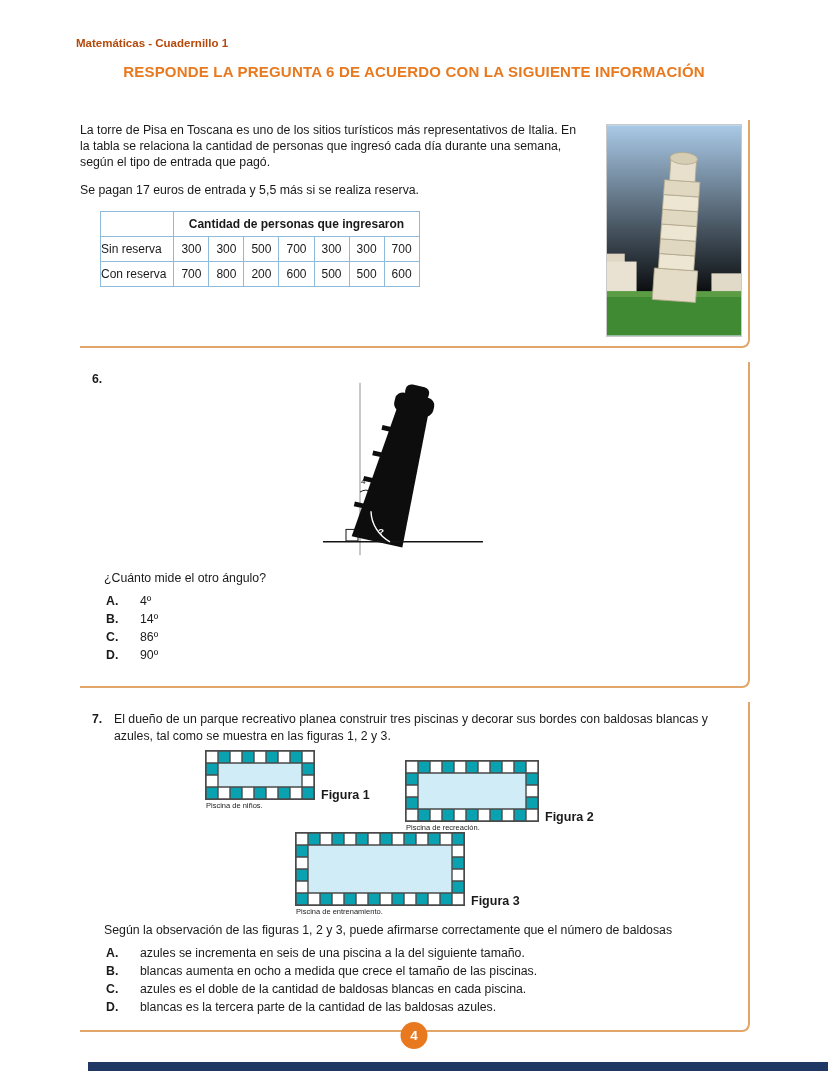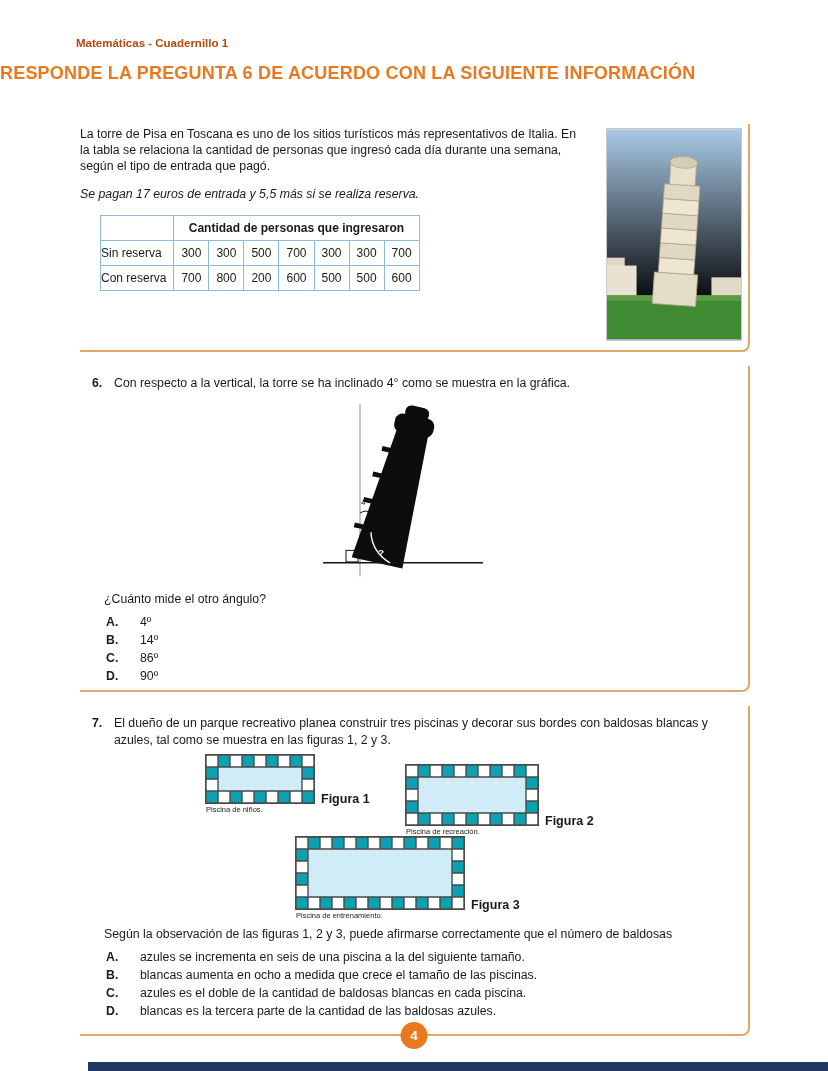--- a/index.html
+++ b/index.html
@@ -2,31 +2,31 @@
 <html style="--header-orange: #B5490B; --title-orange: #E8791E; --frame-orange: #E2A668; --table-border: #8FBBDB; --tile-teal: #0AA2B0; --pool-blue: #CFECF7; --footer-navy: #203864;"><head>
 <meta charset="utf-8">
 <style>
   *{margin:0;padding:0;box-sizing:border-box;}
   html,body{background:#ffffff;}
   .page{position:relative;width:828px;height:1071px;background:#fff;
         font-family:"Liberation Sans",sans-serif;color:#1a1a1a;overflow:hidden;}
 
   .header{padding:36px 0 0 76px;font-size:11.5px;line-height:1.3;font-weight:bold;
           color:var(--header-orange,#B5490B);}
-  .main-title{margin-top:12px;text-align:left;font-size:18px;font-weight:bold;
+  .main-title{margin-top:12px;text-align:center;font-size:15px;font-weight:bold;
           color:var(--title-orange,#E8791E);letter-spacing:.2px;}
 
   .block{position:relative;margin:14px 78px 0 80px;
          border-right:2px solid var(--frame-orange,#E2A668);
          border-bottom:2px solid var(--frame-orange,#E2A668);
          border-bottom-right-radius:8px;overflow:hidden;}
 
   .intro{height:228px;padding:2px 170px 0 0;overflow:visible;margin-top:40px;}
   .para{font-size:12.3px;line-height:1.32;}
-  .pricing{margin-top:11px;font-style:italic;}
+  .pricing{margin-top:11px;}
 
   .data-table{margin:13px 0 0 20px;border-collapse:collapse;font-size:12px;background:#fff;}
   .data-table th,.data-table td{border:1.5px solid var(--table-border,#8FBBDB);
       text-align:center;padding:5px 7px;}
   .title-cell{font-weight:bold;padding:5px 4px;}
   #head-row th{font-weight:bold;padding:6px 6px;}
   .rowhead{width:74px;}
   tbody td{padding:8px 7px;}
   tbody td.rowlabel{text-align:left;padding-left:0;}
 
@@ -135,21 +135,20 @@
           <rect x="55" y="34" width="26" height="22" fill="#E8E0CC"></rect>
           <ellipse cx="68" cy="33" rx="14" ry="6" fill="#D6CDB5"></ellipse>
         </g>
       </svg>
     </div>
   </section>
 
   <section class="block q6">
     <div class="q-line">
       <span class="q-num">6.</span>
-      <span class="q-text">Con respecto a la vertical, la torre se ha inclinado 4° como se muestra en la gráfica.</span>
     </div>
 
     <div class="diagram">
       <svg viewBox="0 0 230 190" width="230" height="182" preserveAspectRatio="none">
         <line x1="75" y1="4" x2="75" y2="184" stroke="#8c8c8c" stroke-width="1"></line>
         <g transform="rotate(13 92 170)" fill="#0d0d0d">
           <polygon points="80,30 112,30 118,170 66,170"></polygon>
           <rect x="76" y="12" width="40" height="20" rx="8"></rect>
           <rect x="84" y="2" width="24" height="14" rx="6"></rect>
           <rect x="70" y="50" width="11" height="5"></rect>

